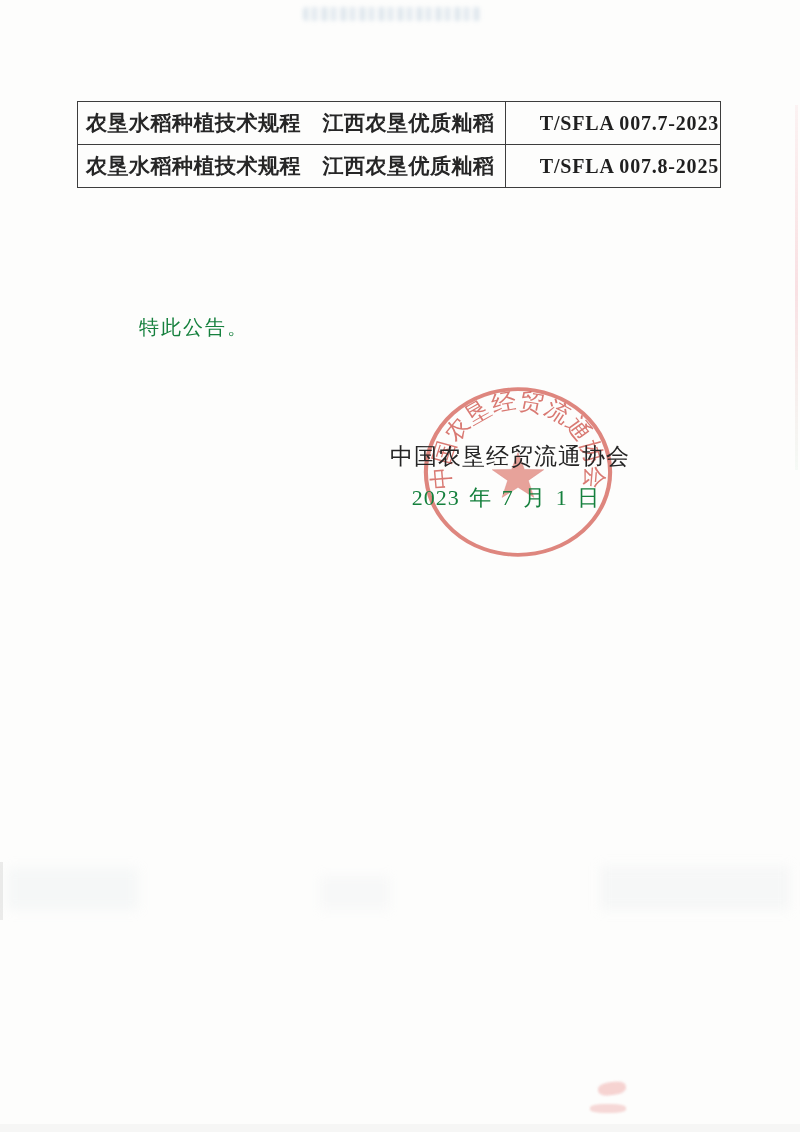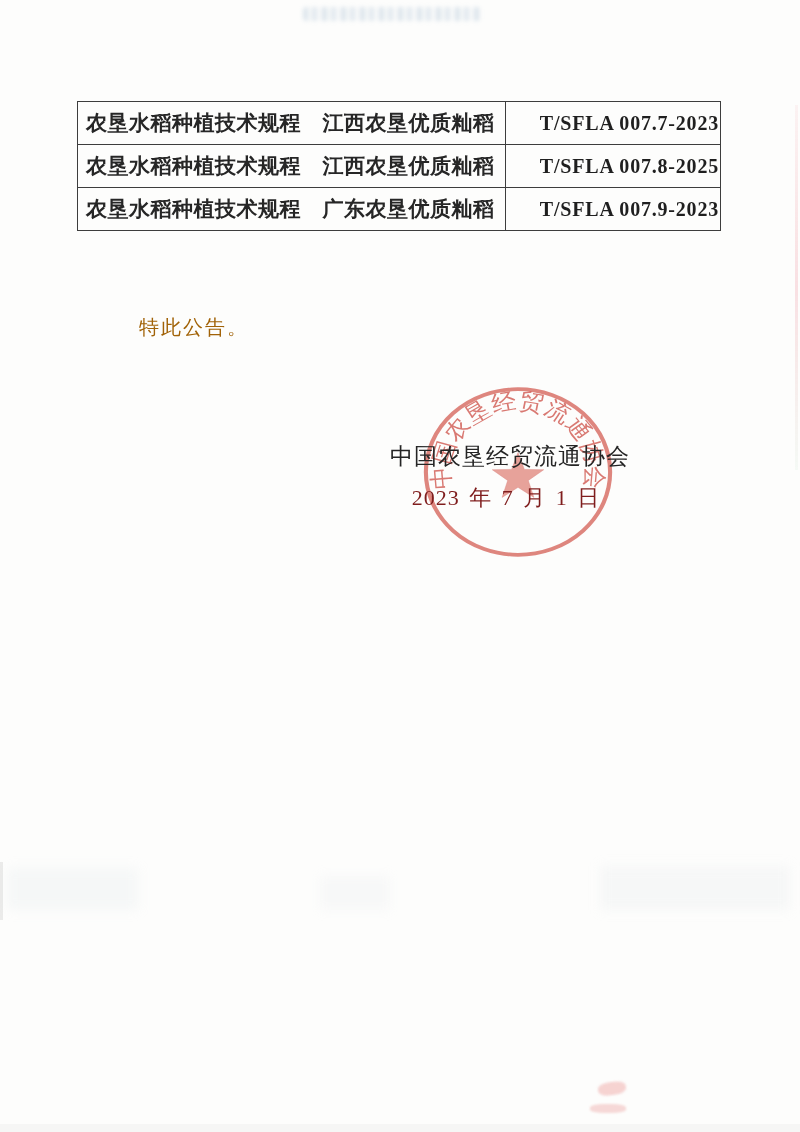--- a/index.html
+++ b/index.html
@@ -43,21 +43,21 @@
     white-space: nowrap;
     color: #1f1f1f;
   }
 
   
   .closing {
     position: absolute;
     left: 139px; top: 314px;
     font-size: 20px;
     letter-spacing: 2px;
-    color: #a16207;
+    color: #15803d;
   }
 
   
   .org-line {
     position: absolute;
     left: 510px; top: 441px;
     transform: translateX(-50%);
     font-size: 23px;
     letter-spacing: 1px;
     white-space: nowrap;
@@ -65,21 +65,21 @@
     z-index: 5;
   }
   .date-line {
     position: absolute;
     left: 506px; top: 483px;
     transform: translateX(-50%);
     font-size: 22px;
     letter-spacing: 1px;
     word-spacing: 3px;
     white-space: nowrap;
-    color: #7f1d1d;
+    color: #15803d;
     z-index: 5;
   }
 
   
   .seal {
     position: absolute;
     left: 420px; top: 382px;
     width: 196px; height: 180px;
     z-index: 3;
     filter: blur(0.3px);
@@ -125,24 +125,20 @@
 <table class="std-table">
   <tbody>
     <tr>
       <td class="title-cell">农垦水稻种植技术规程　江西农垦优质籼稻</td>
       <td class="code-cell">T/SFLA 007.7-2023</td>
     </tr>
     <tr>
       <td class="title-cell">农垦水稻种植技术规程　江西农垦优质籼稻</td>
       <td class="code-cell">T/SFLA 007.8-2025</td>
     </tr>
-    <tr>
-      <td class="title-cell">农垦水稻种植技术规程　广东农垦优质籼稻</td>
-      <td class="code-cell">T/SFLA 007.9-2023</td>
-    </tr>
   </tbody>
 </table>
 
 <div class="closing">特此公告。</div>
 
 <svg class="seal" viewBox="0 0 200 200" preserveAspectRatio="none" xmlns="http://www.w3.org/2000/svg">
   <defs>
     <path id="sealArc" d="M 32.4 118.1 A 70 70 0 1 1 167.6 118.1" fill="none"></path>
   </defs>
   <ellipse cx="100" cy="100" rx="94" ry="92" fill="none" stroke="#d4574e" stroke-width="4.2" opacity="0.78"></ellipse>

